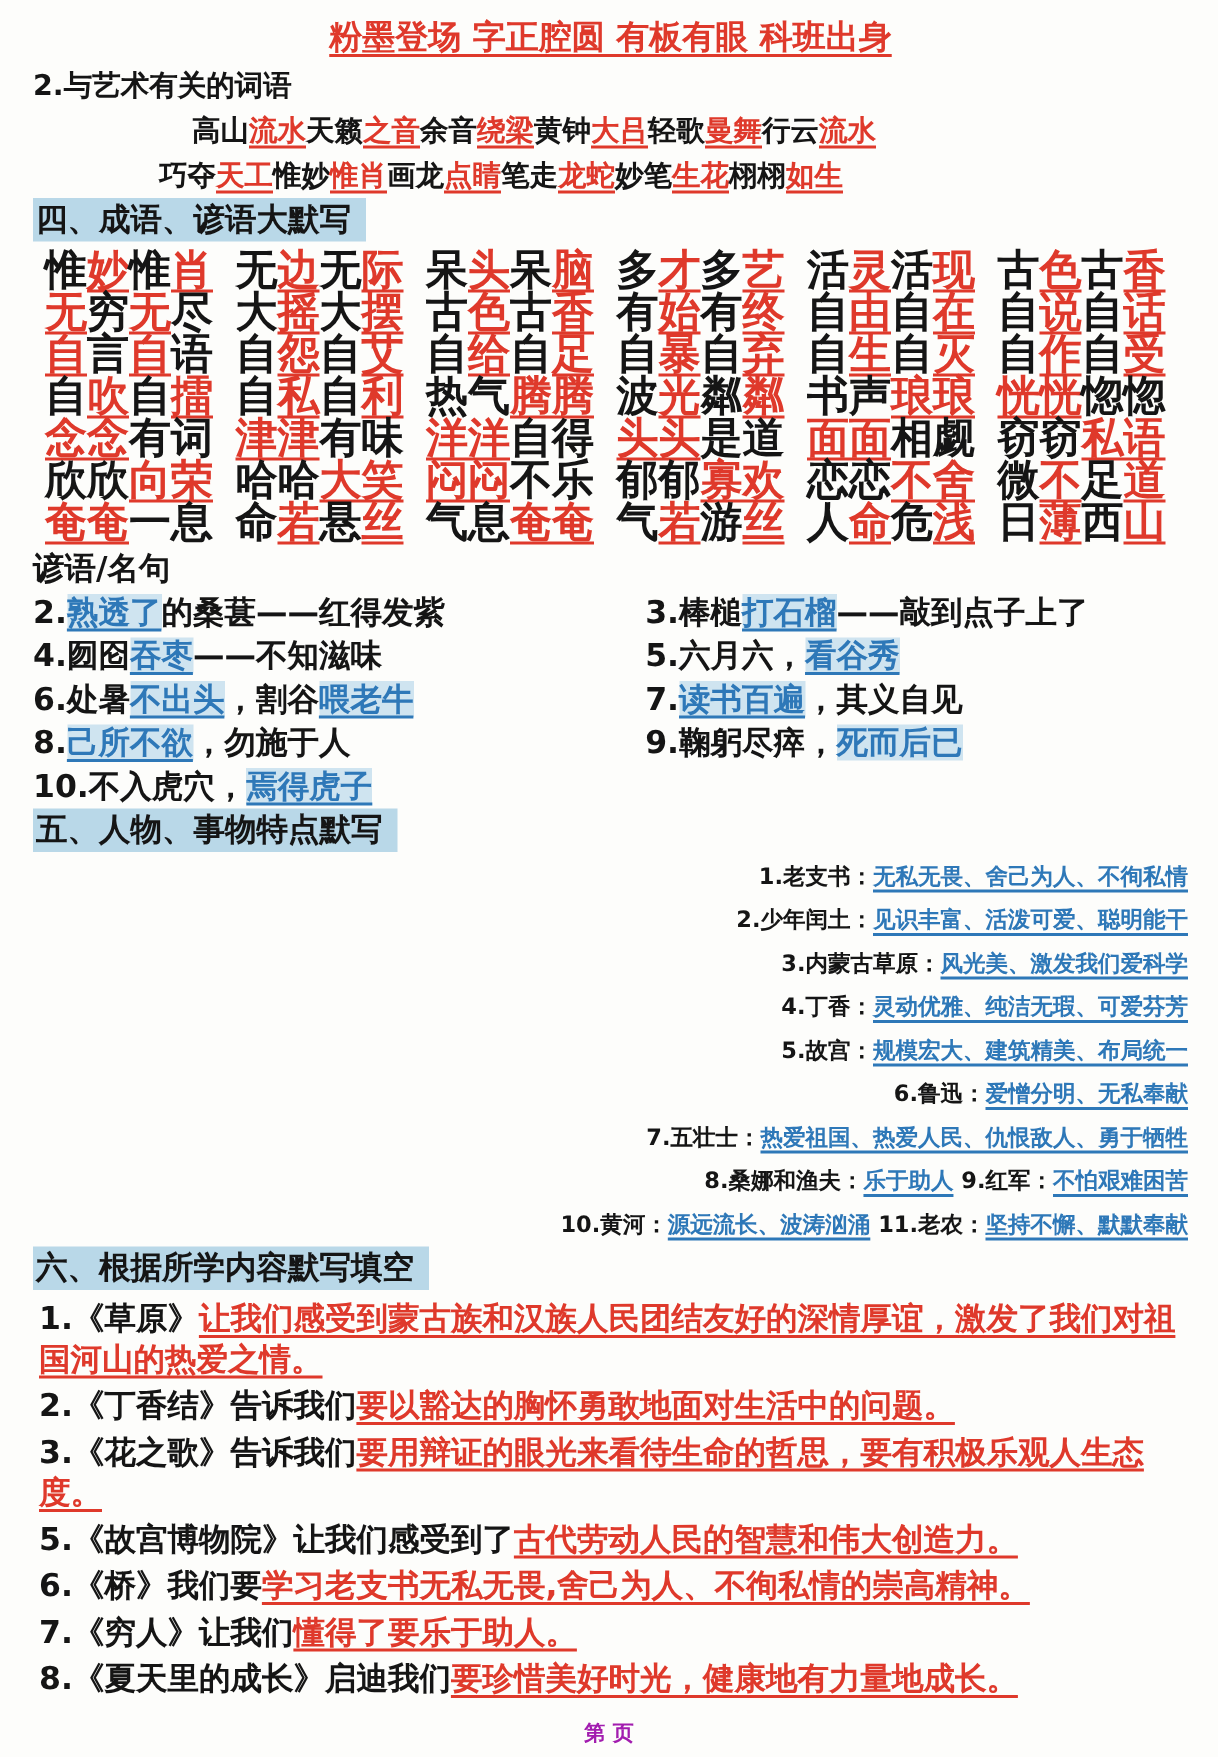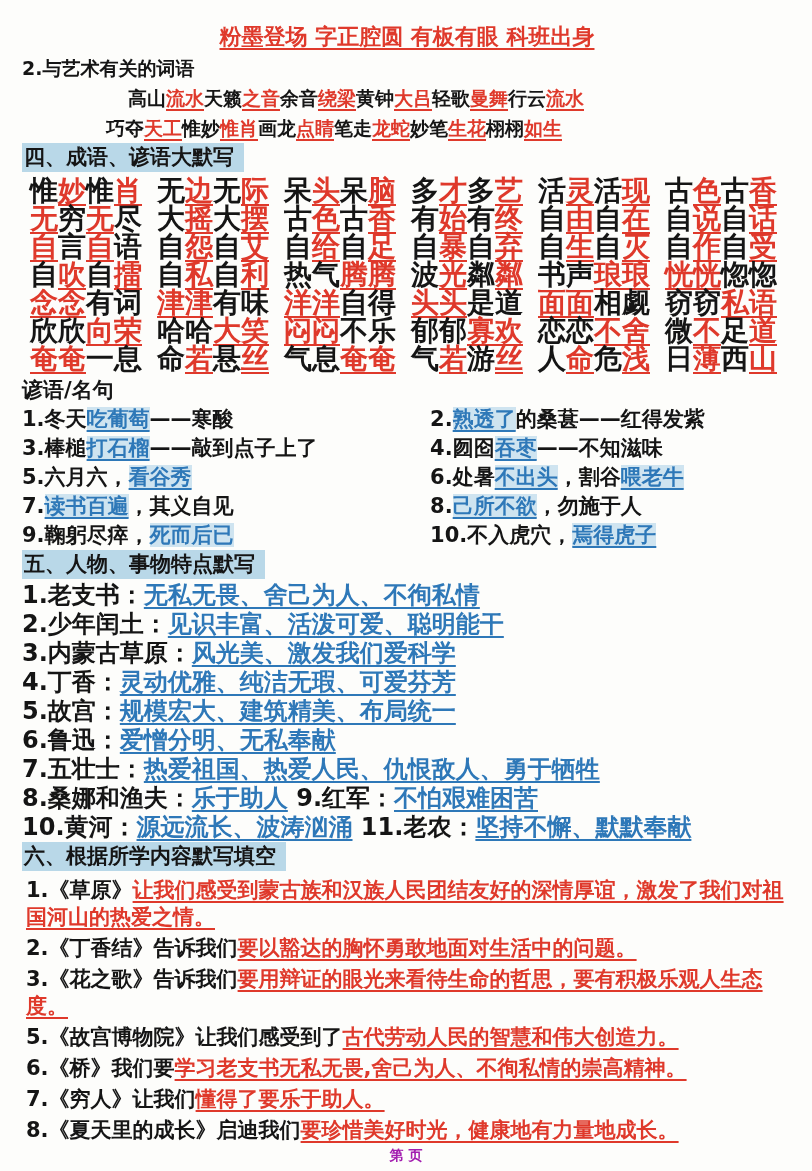--- a/index.html
+++ b/index.html
@@ -3,21 +3,21 @@
 <meta charset="utf-8">
 <style>
   html,body{margin:0;padding:0;}
   body{
     width:812px;height:1171px;overflow:hidden;
     background:#fdfdfb;color:#151515;
     font-family:"DejaVu Sans","Liberation Sans",sans-serif;
     font-weight:600;
     position:relative;
   }
-  .page{padding:21px 20px 0 22px;}
+  .page{padding:10px 20px 0 22px;}
   .line{font-size:19px;line-height:30px;white-space:nowrap;}
   .title{text-align:center;font-size:22px;line-height:32px;font-weight:bold;}
   .indent1{margin-left:106px;}
   .indent2{margin-left:84px;}
   .bar-line{line-height:30px;}
   .bar{
     display:inline-block;background:#b9d8e8;
     font-size:21px;font-weight:bold;line-height:26px;
     padding:1px 10px 2px 2px;
   }
@@ -25,21 +25,21 @@
   .grid{
     display:grid;grid-template-columns:repeat(6,1fr);
     margin:3px 0 2px 8px;font-size:28px;line-height:28px;
   }
   .cell{white-space:nowrap;}
   .prov-grid{
     display:grid;grid-template-columns:53% 47%;
     font-size:21px;line-height:29px;
   }
   .prov-cell{white-space:nowrap;}
-  .sec5-line{font-size:24px;line-height:29px;white-space:nowrap;}
+  .sec5-line{font-size:15px;line-height:29px;white-space:nowrap;text-align:right;}
   .para{font-size:21px;line-height:27px;margin:4px;}
   .seg{}
   .seg.r{color:#df392b;}
   .seg.b{color:#2e78b8;}
   .seg.u{text-decoration:underline;text-decoration-thickness:1.5px;text-underline-offset:4px;}
   .seg.h{background:#cfe4f0;}
   .footer{
     position:absolute;left:0;right:0;bottom:6px;
     text-align:center;font-size:14px;color:#a21caf;font-weight:600;
   }
@@ -99,21 +99,20 @@
       <div class="cell"><span class="seg r u">奄奄</span><span class="seg">一息</span></div>
       <div class="cell"><span class="seg">命</span><span class="seg r u">若</span><span class="seg">悬</span><span class="seg r u">丝</span></div>
       <div class="cell"><span class="seg">气息</span><span class="seg r u">奄奄</span></div>
       <div class="cell"><span class="seg">气</span><span class="seg r u">若</span><span class="seg">游</span><span class="seg r u">丝</span></div>
       <div class="cell"><span class="seg">人</span><span class="seg r u">命</span><span class="seg">危</span><span class="seg r u">浅</span></div>
       <div class="cell"><span class="seg">日</span><span class="seg r u">薄</span><span class="seg">西</span><span class="seg r u">山</span></div>
     </div>
 
   <div class="prov-head">谚语/名句</div>
   <div class="prov-grid">
-      <div class="prov-cell"><span class="seg">1.冬天</span><span class="seg b u h">吃葡萄</span><span class="seg">——寒酸</span></div>
       <div class="prov-cell"><span class="seg">2.</span><span class="seg b u h">熟透了</span><span class="seg">的桑葚——红得发紫</span></div>
       <div class="prov-cell"><span class="seg">3.棒槌</span><span class="seg b u h">打石榴</span><span class="seg">——敲到点子上了</span></div>
       <div class="prov-cell"><span class="seg">4.囫囵</span><span class="seg b u h">吞枣</span><span class="seg">——不知滋味</span></div>
       <div class="prov-cell"><span class="seg">5.六月六，</span><span class="seg b u h">看谷秀</span></div>
       <div class="prov-cell"><span class="seg">6.处暑</span><span class="seg b u h">不出头</span><span class="seg">，割谷</span><span class="seg b u h">喂老牛</span></div>
       <div class="prov-cell"><span class="seg">7.</span><span class="seg b u h">读书百遍</span><span class="seg">，其义自见</span></div>
       <div class="prov-cell"><span class="seg">8.</span><span class="seg b u h">己所不欲</span><span class="seg">，勿施于人</span></div>
       <div class="prov-cell"><span class="seg">9.鞠躬尽瘁，</span><span class="seg b h">死而后已</span></div>
       <div class="prov-cell"><span class="seg">10.不入虎穴，</span><span class="seg b u h">焉得虎子</span></div>
     </div>

